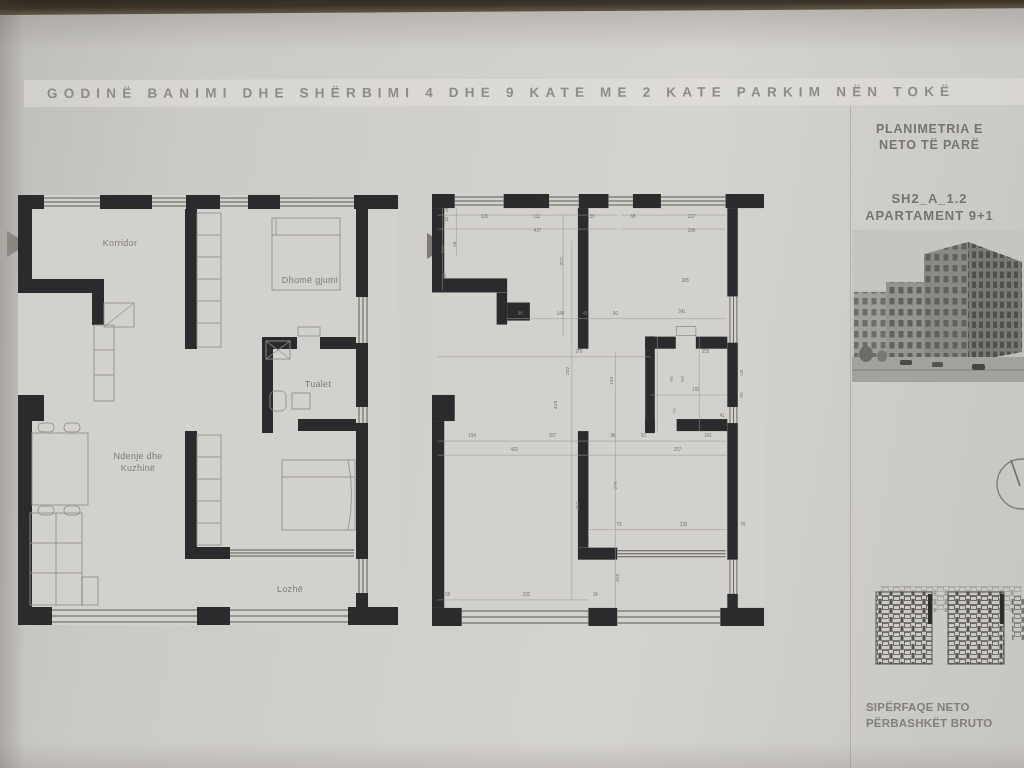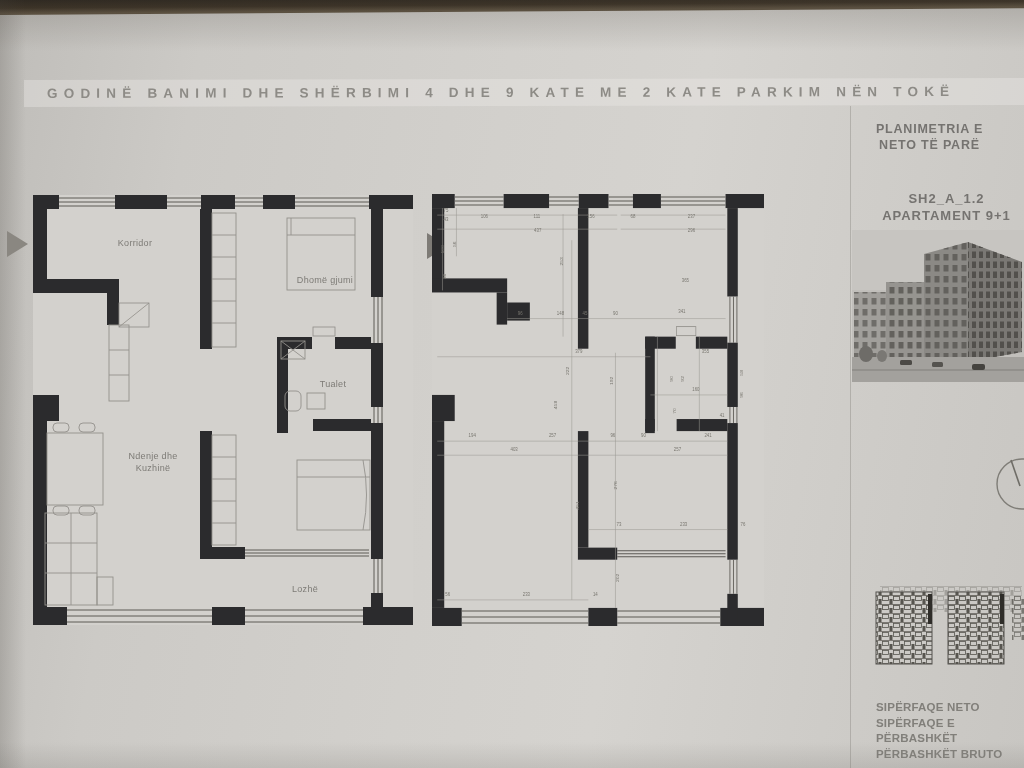--- a/index.html
+++ b/index.html
@@ -21,23 +21,23 @@
   .doc-title{position:absolute;left:47px;top:85px;white-space:nowrap;
     font-size:13.5px;font-weight:bold;letter-spacing:6.2px;color:#8d8b86;
     transform:rotate(-0.12deg);}
   .fold-line{position:absolute;left:850px;top:106px;width:1px;height:662px;
     background:rgba(110,106,100,.30);}
   .plan-box{position:absolute;}
   .marker{width:0;height:0;border-top:13px solid transparent;border-bottom:13px solid transparent;
     border-left:21px solid #8a8781;position:absolute;}
   .sb-text{position:absolute;left:852px;width:155px;text-align:center;color:#757370;}
   .sb-title{top:121px;font-size:12.5px;font-weight:bold;letter-spacing:.8px;line-height:16px;}
-  .sb-code{top:190px;font-size:13px;font-weight:bold;letter-spacing:1px;line-height:17px;margin-left:17px;}
+  .sb-code{top:190px;font-size:13px;font-weight:bold;letter-spacing:1px;line-height:17px;}
   .areas{position:absolute;left:866px;top:700px;color:#817f7a;font-size:11.5px;
-    font-weight:bold;line-height:15.5px;letter-spacing:.2px;text-align:left;margin-left:10px;}
+    font-weight:bold;line-height:15.5px;letter-spacing:.2px;text-align:left;}
   svg text.room-label{font-family:"Liberation Sans",sans-serif;font-size:9px;fill:#7d7b76;
     text-anchor:middle;letter-spacing:.3px;}
   svg text.dim{font-family:"Liberation Sans",sans-serif;font-size:5px;fill:#78766f;text-anchor:middle;}
   svg .wall{fill:#2b2b2d;}
   svg .winline{stroke:#5c5a55;stroke-width:1;fill:none;}
   svg .thin{stroke:#8f8d88;stroke-width:.8;fill:none;}
   svg .furn{stroke:#93918c;stroke-width:.9;fill:none;}
   svg .dimline{stroke:#9a9892;stroke-width:.55;fill:none;}
 </style>
 </head>
@@ -110,21 +110,21 @@
   <div class="shade-bottom"></div>
 
   <div class="title-band"></div>
   <div class="doc-title">GODINË BANIMI DHE SHËRBIMI 4 DHE 9 KATE ME 2 KATE PARKIM NËN TOKË</div>
 
   <div class="fold-line"></div>
 
   <div class="marker" style="left:7px;top:231px;"></div>
   <div class="marker" style="left:427px;top:233px;border-left-color:#7e7b76;"></div>
 
-  <div class="plan-box" style="left:33px;top:193px;">
+  <div class="plan-box" style="left:18px;top:193px;">
     <svg width="380" height="434" viewBox="0 0 380 430">
       <rect x="0" y="0" width="380" height="430" fill="#d3d1cd"></rect>
       <use href="#plan-walls"></use>
 
       <g class="thin">
         <rect x="86" y="108" width="30" height="24"></rect>
         <path d="M86 132 L116 108"></path>
       </g>
 
       <g class="furn">
@@ -311,17 +311,16 @@
         <rect x="88" y="14" width="56" height="72" fill="url(#thumbpat)"></rect>
         <rect x="88" y="14" width="56" height="72" fill="none" stroke="#55534f" stroke-width="1"></rect>
         <rect x="140" y="16" width="4" height="30" fill="#2f2d29"></rect>
       </g>
       <rect x="152" y="18" width="12" height="44" fill="url(#thumbpat)" opacity=".7"></rect>
     </svg>
   </div>
 
   <div class="areas">
     <div>SIPËRFAQE NETO</div>
-    <div>SIPËRFAQE E PËRBASHKËT</div>
     <div>PËRBASHKËT BRUTO</div>
   </div>
 
 </div>
 
 </body></html>

